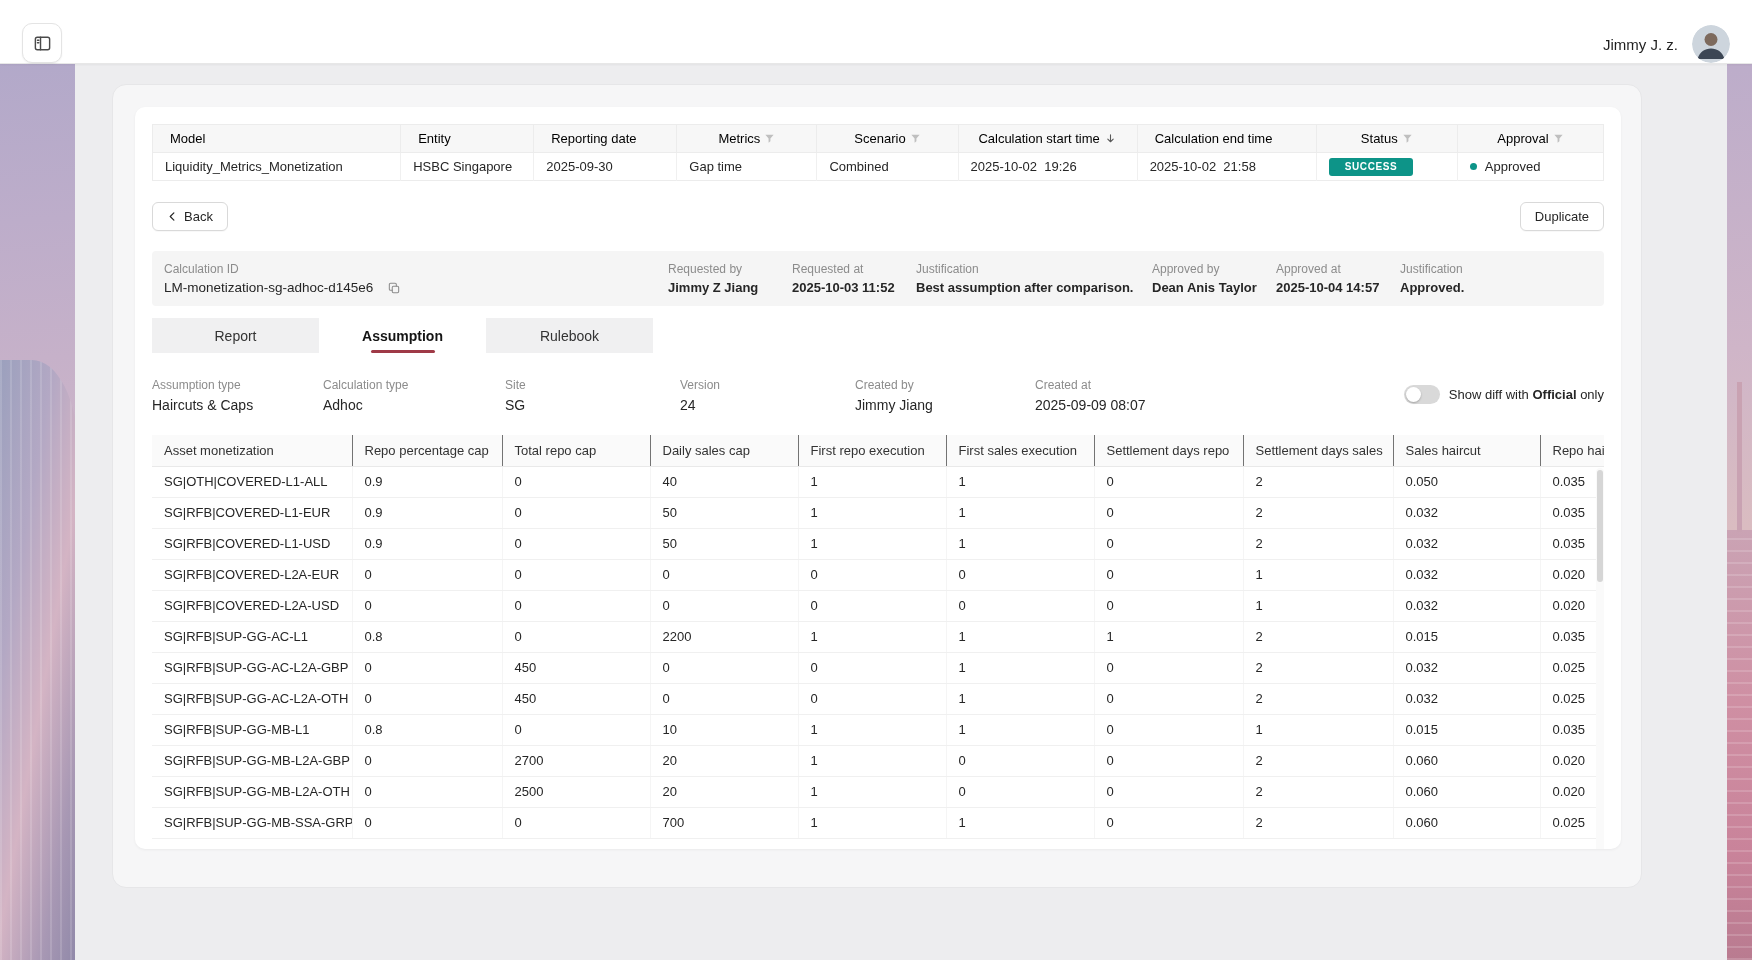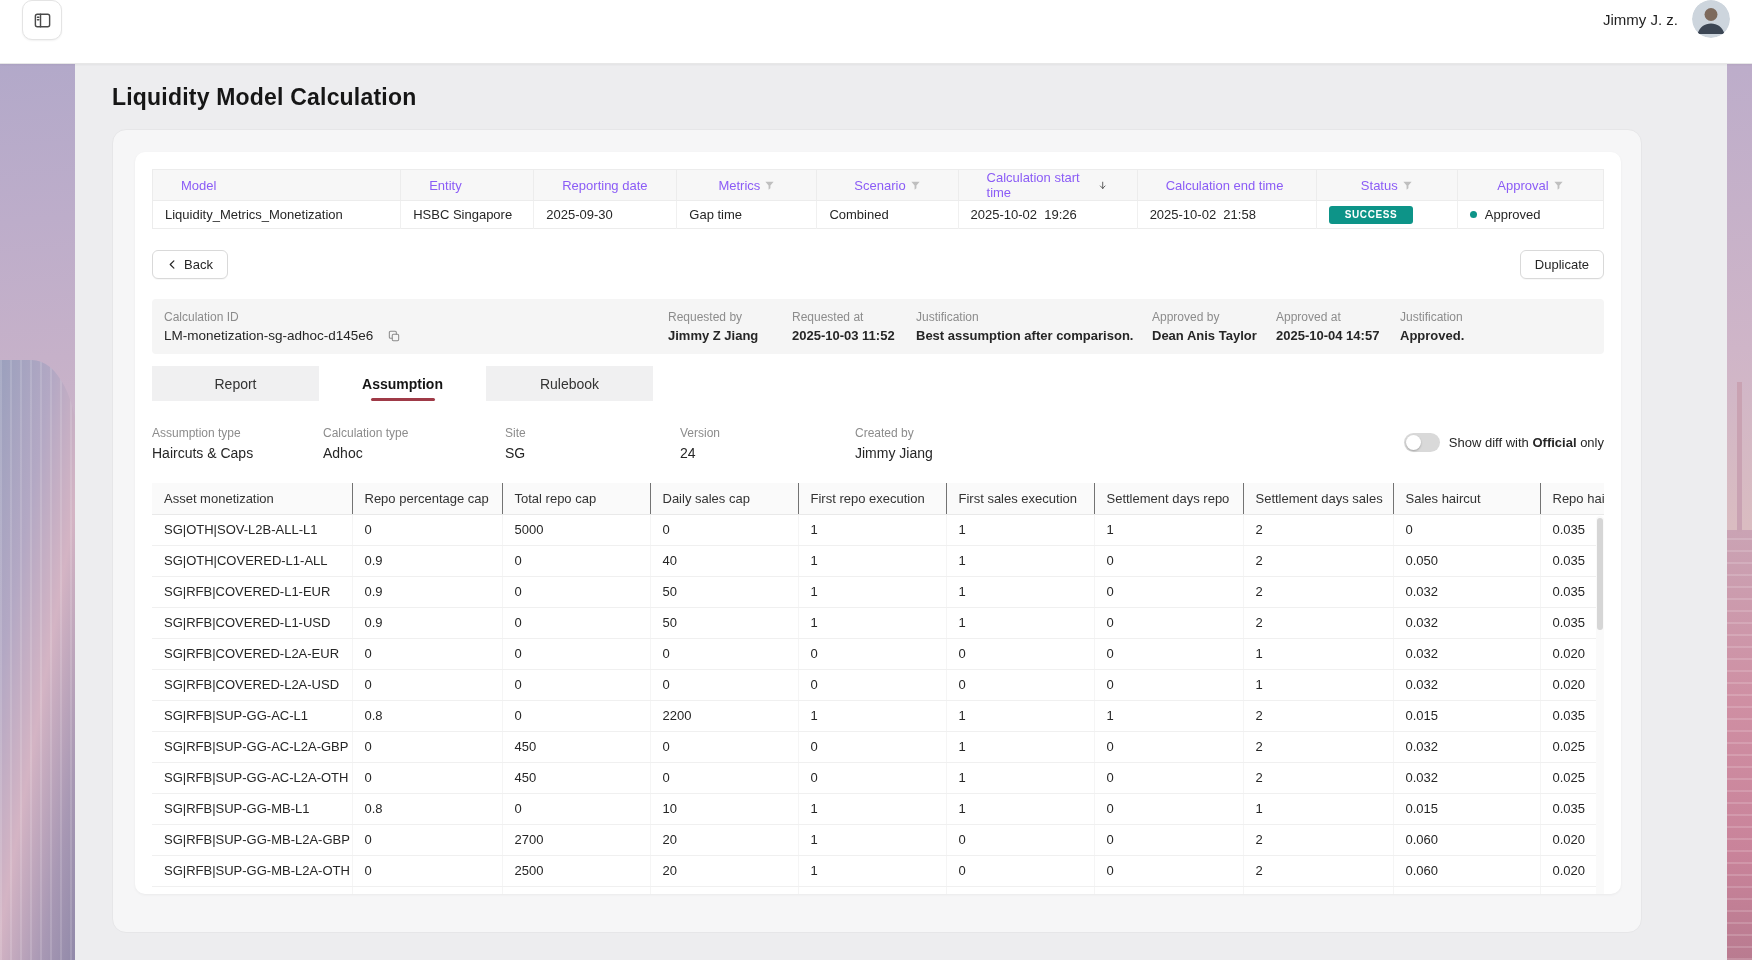--- a/index.html
+++ b/index.html
@@ -20,40 +20,40 @@
     background:repeating-linear-gradient(90deg,rgba(255,255,255,.14) 0 2px,transparent 2px 10px);
     border-top-right-radius:46px 90px;}
   .bg-tower-right{position:absolute;right:0;bottom:0;width:26px;height:430px;z-index:0;
     background:linear-gradient(180deg,#caa3b4 0%,#cf8fa3 40%,#c9839a 75%,#b97b90 100%);}
   .bg-tower-right::after{content:"";position:absolute;inset:0;
     background:repeating-linear-gradient(0deg,rgba(255,255,255,.16) 0 2px,transparent 2px 12px);}
   .bg-tower-spire{position:absolute;right:10px;bottom:428px;width:5px;height:150px;background:#c9a2b2;z-index:0;}
 
   
   .topbar{position:absolute;top:0;left:0;right:0;height:64px;background:#fff;z-index:10;
-    display:flex;align-items:flex-start;justify-content:space-between;padding:0 22px;
+    display:flex;align-items:flex-end;justify-content:space-between;padding:0 22px;
     border-bottom:1px solid #e7e7e7;box-shadow:0 1px 2px rgba(0,0,0,.05);}
   .sidebar-toggle{width:40px;height:40px;border:1px solid #e4e4e4;border-radius:10px;background:#fff;
     display:flex;align-items:center;justify-content:center;cursor:pointer;box-shadow:0 1px 2px rgba(0,0,0,.06);}
   .user-area{display:flex;align-items:center;gap:14px;}
   .user-name{font-size:15px;color:#1f1f1f;font-weight:500;}
   .avatar{width:38px;height:38px;border-radius:50%;overflow:hidden;cursor:pointer;flex:0 0 auto;}
 
   
   .content{position:absolute;top:64px;left:75px;right:25px;bottom:0;background:#ededef;z-index:5;
     padding:20px 0 0 37px;}
   .page-title{font-size:23px;font-weight:700;color:#161616;letter-spacing:.2px;margin-bottom:18px;}
   .panel{width:1530px;height:804px;background:#f6f6f7;border:1px solid #e6e6e8;border-radius:14px;padding:22px;}
   .card{width:1486px;height:742px;background:#fff;border-radius:10px;box-shadow:0 1px 3px rgba(0,0,0,.05);
     padding:17px 17px 0 17px;overflow:hidden;}
 
   
   .summary-table{width:100%;border-collapse:collapse;table-layout:fixed;border:1px solid #ececec;}
-  .summary-table th{height:28px;background:#f7f7f7;font-size:13px;font-weight:500;color:#8b5cf6;
-    text-align:left;padding:0 28px;border-bottom:1px solid #ececec;border-right:1px solid #ececec;}
+  .summary-table th{height:28px;background:#f7f7f7;font-size:13px;font-weight:500;color:#000000;
+    text-align:left;padding:0 17px;border-bottom:1px solid #ececec;border-right:1px solid #ececec;}
   .summary-table th:last-child{border-right:none;}
   .summary-table td{height:28px;font-size:13px;color:#262626;padding:0 12px;border-right:1px solid #f0f0f0;background:#fff;}
   .summary-table td:last-child{border-right:none;}
   .th-flex{display:flex;align-items:center;justify-content:center;gap:4px;}
   .pre{white-space:pre;}
   .badge{display:inline-block;background:#0d9488;color:#fff;font-size:10px;font-weight:700;
     letter-spacing:.6px;padding:3px 16px;border-radius:3px;line-height:1.2;}
   .dot{display:inline-block;width:7px;height:7px;border-radius:50%;background:#0d9488;margin-right:8px;vertical-align:1px;}
 
   
@@ -124,21 +124,20 @@
       <svg width="38" height="38" viewBox="0 0 38 38">
         <circle cx="19" cy="19" r="19" fill="#cdd5dd"></circle>
         <circle cx="19" cy="14.5" r="6.5" fill="#7d6a5d"></circle>
         <path d="M5.5 34c2.2-7.2 7.3-10.5 13.5-10.5S30.3 26.8 32.5 34z" fill="#3c4654"></path>
       </svg>
     </div>
   </div>
 </header>
 
 <main class="content">
-  <h1 class="page-title">Liquidity Model Calculation</h1>
 
   <section class="panel">
     <div class="card">
 
       <table class="summary-table">
         <colgroup>
           <col style="width:248px">
             <col style="width:133px">
             <col style="width:143px">
             <col style="width:140px">
@@ -286,20 +285,24 @@
           <div class="val">SG</div>
         </div>
         <div class="meta-block mw4">
           <div class="lbl">Version</div>
           <div class="val">24</div>
         </div>
         <div class="meta-block mw5">
           <div class="lbl">Created by</div>
           <div class="val">Jimmy Jiang</div>
         </div>
+        <div class="meta-block mw6">
+          <div class="lbl">Created at</div>
+          <div class="val">2025-09-09 08:07</div>
+        </div>
         <div class="toggle-group">
           <div class="toggle">
               <div class="knob"></div>
             </div>
           <span class="toggle-label"><span>Show diff with </span><span class="b">Official</span><span> only</span></span>
         </div>
       </div>
 
       <div class="assumption-wrap">
         <table class="assumption-table">
@@ -324,32 +327,20 @@
               <th>First repo execution</th>
               <th>First sales execution</th>
               <th>Settlement days repo</th>
               <th>Settlement days sales</th>
               <th>Sales haircut</th>
               <th>Repo haircut</th>
             </tr>
           </thead>
           <tbody>
               <tr>
-                <td>SG|OTH|SOV-L2B-ALL-L1</td>
-                <td>0</td>
-                <td>5000</td>
-                <td>0</td>
-                <td>1</td>
-                <td>1</td>
-                <td>1</td>
-                <td>2</td>
-                <td>0</td>
-                <td>0.035</td>
-              </tr>
-              <tr>
                 <td>SG|OTH|COVERED-L1-ALL</td>
                 <td>0.9</td>
                 <td>0</td>
                 <td>40</td>
                 <td>1</td>
                 <td>1</td>
                 <td>0</td>
                 <td>2</td>
                 <td>0.050</td>
                 <td>0.035</td>

